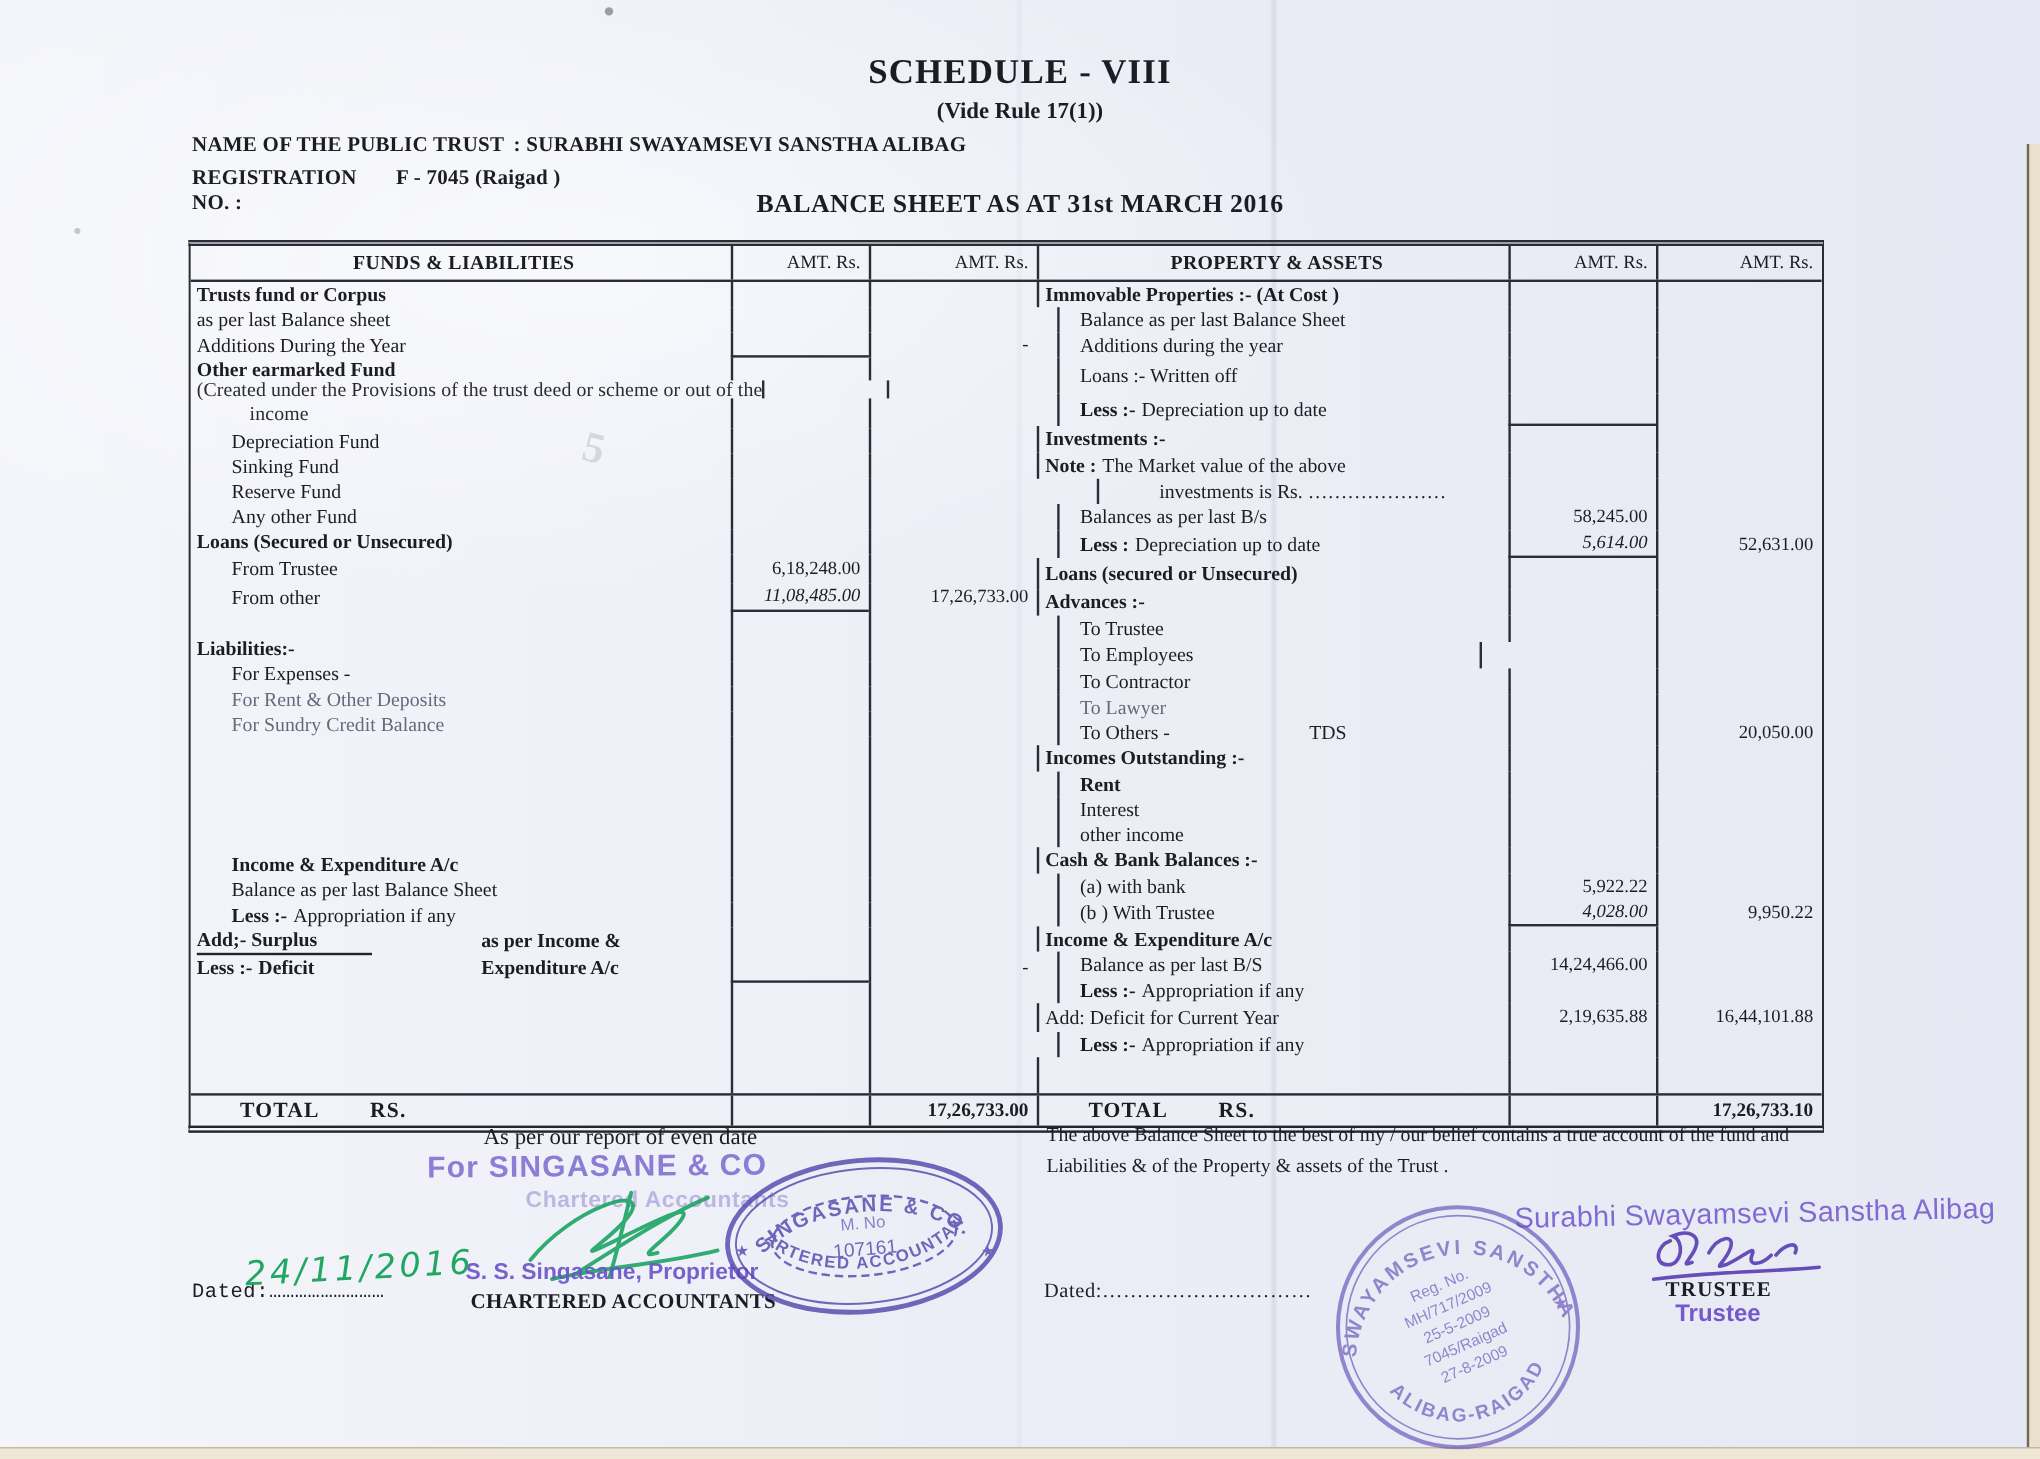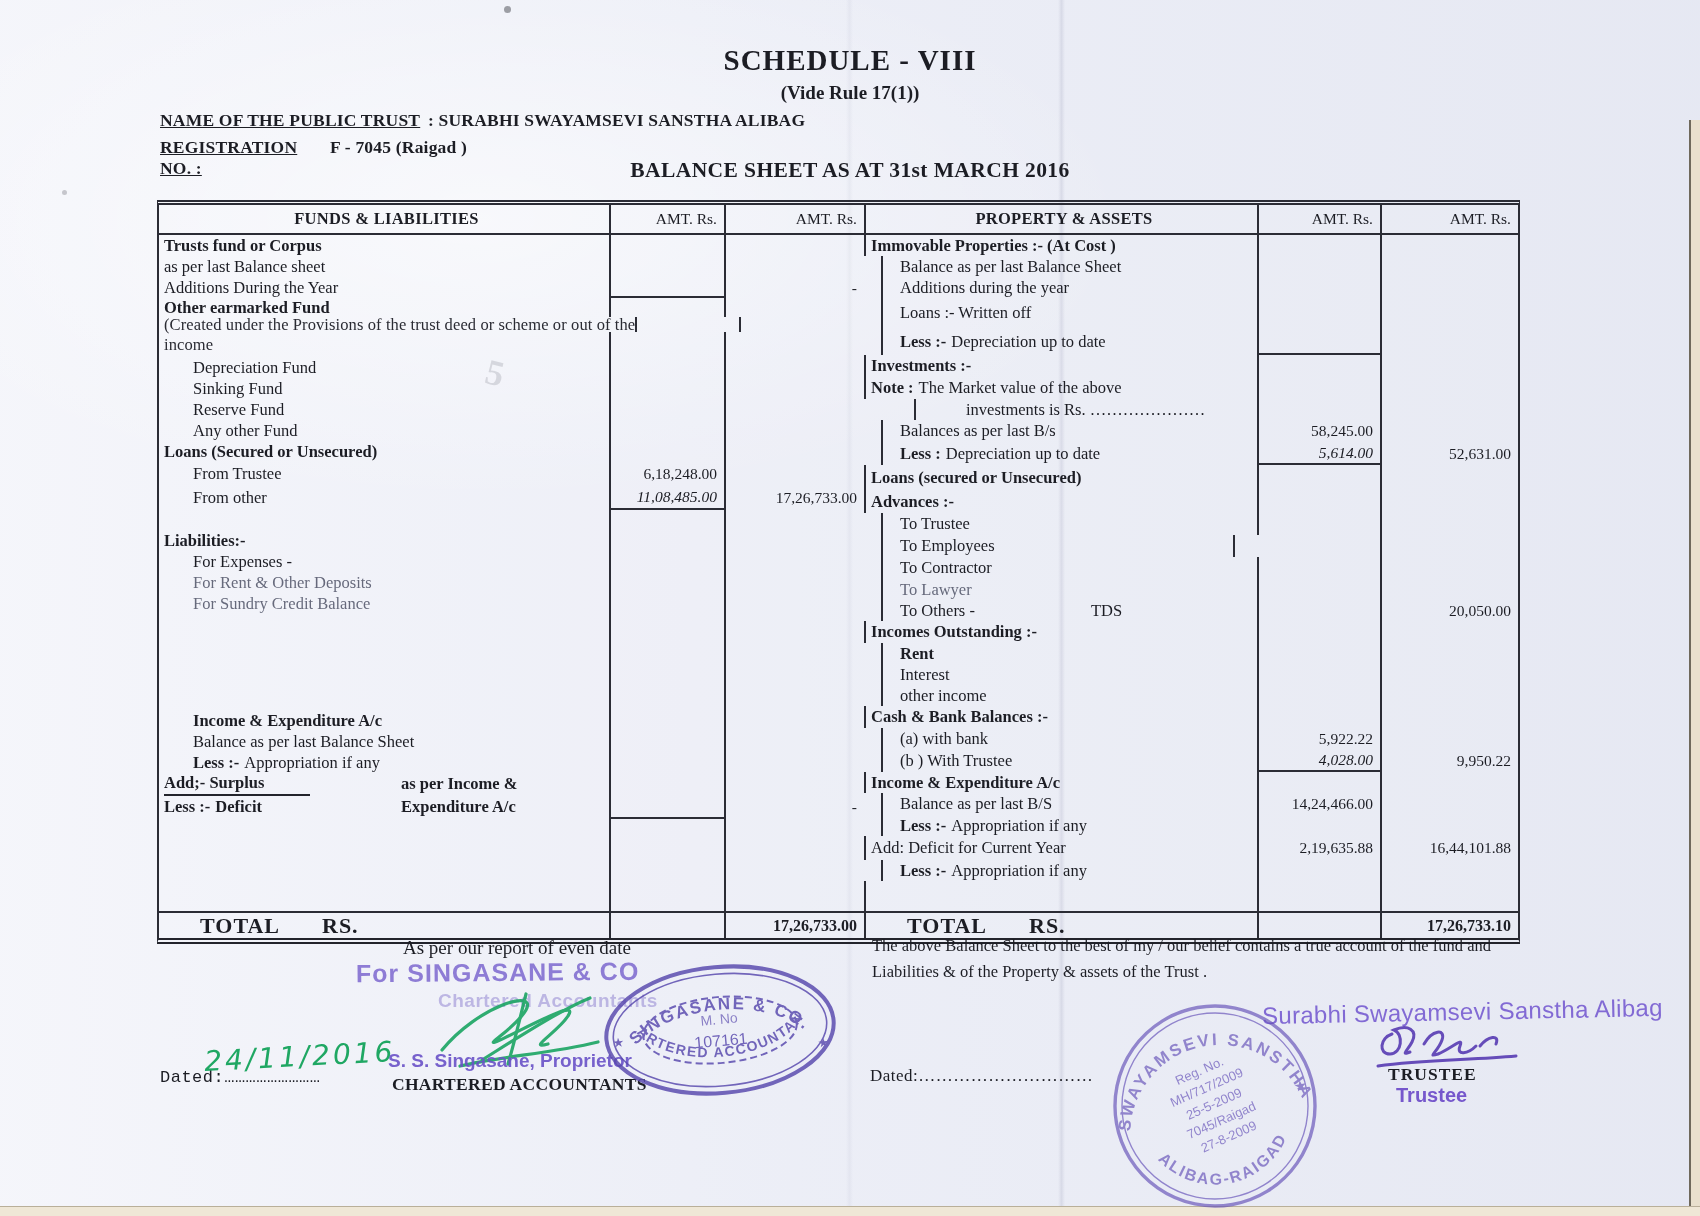--- a/index.html
+++ b/index.html
@@ -21,21 +21,21 @@
   .speck{position:absolute; border-radius:50%; background:#55575f; opacity:.55;}
   .pencil{position:absolute; color:#8d8f9a; opacity:.3; font-size:36px; transform:rotate(14deg); font-weight:bold;}
 
   
   .doc-header{position:absolute; left:0; top:0; width:100%;}
   .title{position:absolute; left:0; top:44px; width:1700px; text-align:center;
     font-size:29px; font-weight:bold; letter-spacing:1px;}
   .subtitle{position:absolute; left:0; top:82px; width:1700px; text-align:center;
     font-size:19px; font-weight:bold;}
   .meta-line{position:absolute; left:160px; display:flex; font-size:17.5px; font-weight:bold; letter-spacing:.2px;}
-  .meta-line .lbl{width:268px;text-decoration:underline;}
+  .meta-line .lbl{width:268px;}
   .meta-line.reg .lbl{width:170px;}
   .bs-title{position:absolute; left:0; top:158px; width:1700px; text-align:center;
     font-size:21.5px; font-weight:bold; letter-spacing:.4px;}
 
   
   .btable{position:absolute; left:157px; top:200px; width:1363px;
     border:2px solid #2b2c35; border-top:5px double #2b2c35; border-bottom:6px double #23242c;
     background:rgba(255,255,255,.06);}
   .thead{display:flex; height:30px; border-bottom:2px solid #2b2c35;}
   .tbody{display:flex; height:676px;}
@@ -58,21 +58,21 @@
   .blead{font-weight:bold; margin-right:5px;}
   .ind{padding-left:17px !important;}
   .ind2{padding-left:50px !important;}
   .sm{font-size:11px !important; letter-spacing:.1px; color:#2a2b33;}
   .faded .t{color:#4e5266; opacity:.85;}
   .ul .t{border-bottom:2px solid #23242c; display:inline-block; min-width:146px; padding-bottom:1px;}
   .t2{position:absolute; left:242px; font-weight:bold;}
   .half-right .t2{left:208px; font-weight:normal;}
   .fill{flex:1;}
   .total-row{display:flex; height:27px; border-top:2px solid #2b2c35; font-weight:bold;}
-  .total-row .desc{font-size:22px; letter-spacing:1px;padding-left:41px;}
+  .total-row .desc{font-size:18px; letter-spacing:1px;padding-left:41px;}
   .total-row .lbl2{margin-left:42px;}
   .total-row .am{font-weight:bold; font-size:16px;}
 
   
   .abs{position:absolute; white-space:nowrap;}
   .report-note{font-size:19px;}
   .stamp-text{font-family:"Liberation Sans","DejaVu Sans",sans-serif; font-weight:bold; color:#7d68cf;}
   .ca-stamp-1{font-size:25px; letter-spacing:1px; opacity:.85; transform:rotate(-.5deg);}
   .ca-stamp-2{font-size:19px; letter-spacing:.5px; opacity:.55; color:#9487d2;}
   .proprietor{font-size:19px; color:#6a52c8; opacity:.9; font-family:"Liberation Sans","DejaVu Sans",sans-serif; font-weight:bold;}
@@ -163,21 +163,21 @@
             <div class="cell am a1"></div>
             <div class="cell am a2"></div>
           </div>
           <div class="trow sm" style="height: 15px;">
             <div class="cell desc">
               <span class="t">(Created  under the Provisions of the trust deed or scheme  or out of the</span>
             </div>
             <div class="cell am a1"></div>
             <div class="cell am a2"></div>
           </div>
-          <div class="trow sm" style="height: 25px;">
+          <div class="trow sm" style="height: 25px; margin-left: 44px;">
             <div class="cell desc">
               <span class="t">income</span>
             </div>
             <div class="cell am a1"></div>
             <div class="cell am a2"></div>
           </div>
           <div class="trow ind" style="height: 21px;">
             <div class="cell desc ind">
               <span class="t">Depreciation Fund</span>
             </div>

